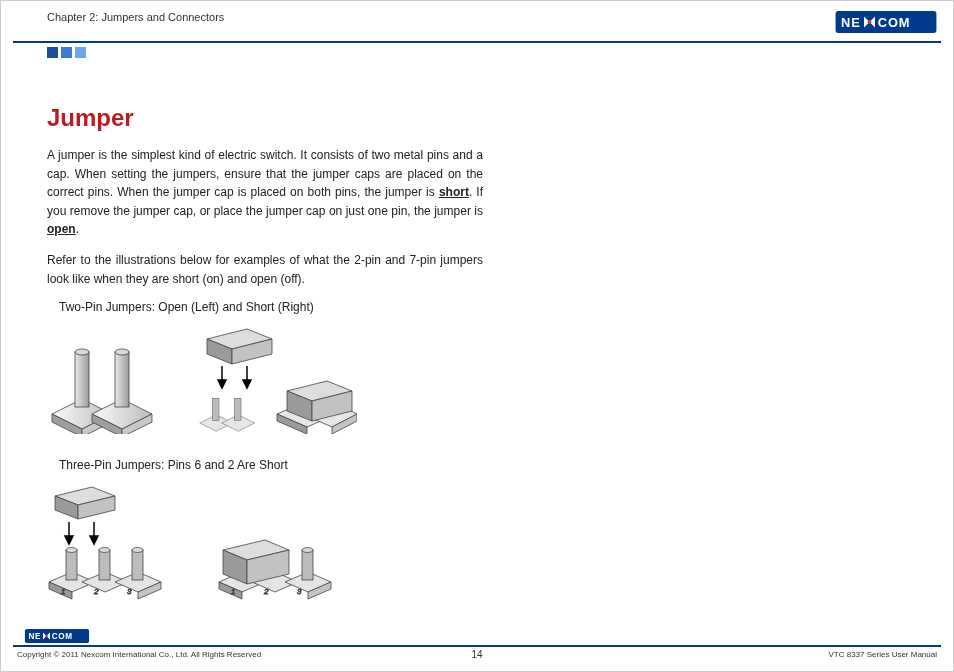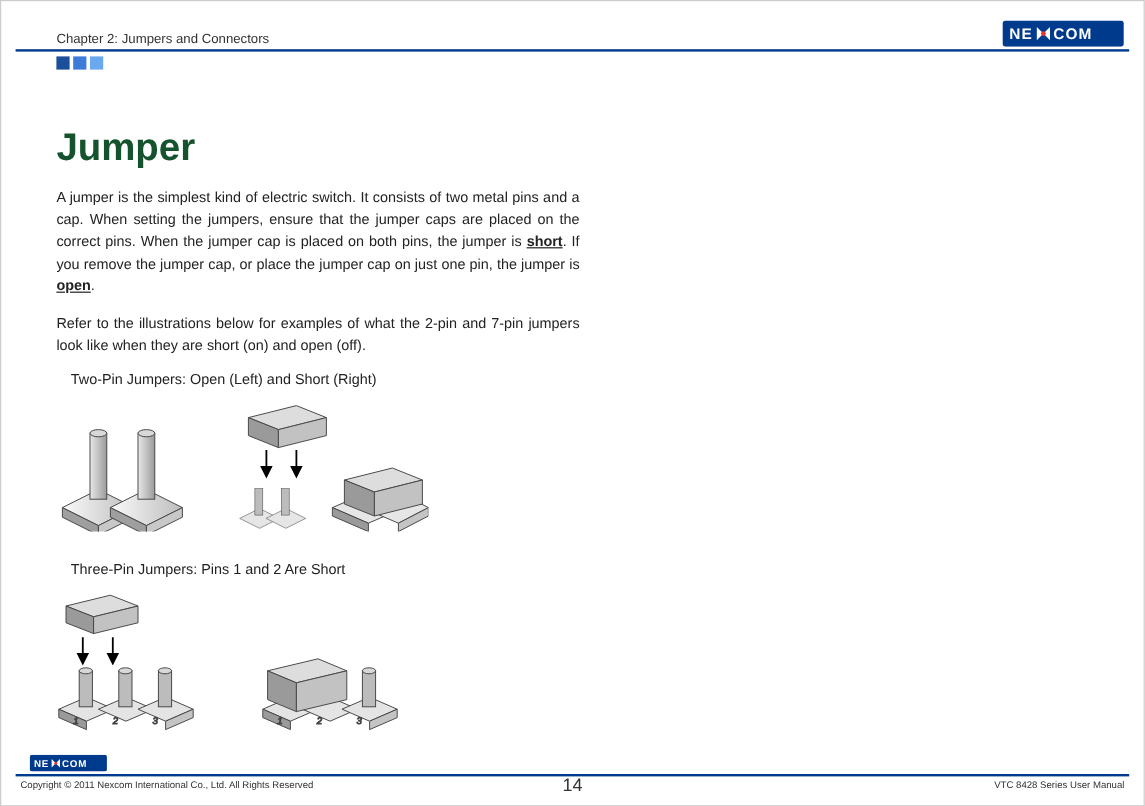--- a/index.html
+++ b/index.html
@@ -10,47 +10,47 @@
     font-family: "Segoe UI", "Myriad Pro", Arial, sans-serif;
     color: #222;
     position: relative;
     border: 1px solid #ccc;
   }
   .page {
     position: absolute;
     top: 10px; left: 12px; right: 12px; bottom: 10px;
   }
   
-  .header { display: flex; justify-content: space-between; align-items: flex-end; height: 28px; }
+  .header { display: flex; justify-content: space-between; align-items: flex-start; height: 28px; }
   .chapter { font-size: 11px; color: #333; padding-left: 34px; }
   .logo { height: 22px; }
   .hr-top { height: 2px; background: #003a8c; margin-top: 2px; }
   .squares { margin: 4px 0 0 34px; display: flex; gap: 3px; }
   .squares span { width: 11px; height: 11px; display: block; }
   .sq-dark { background: #1b4f9b; }
   .sq-mid  { background: #3d7bd9; }
   .sq-light{ background: #6aa9f0; }
 
   
   .content { padding: 46px 0 0 34px; width: 470px; }
-  .title { font-size: 32px; font-weight: 700; color: #14532d; margin-bottom: 14px; }
+  .title { font-size: 24px; font-weight: 700; color: #b91c1c; margin-bottom: 14px; }
   .para { font-size: 12px; line-height: 1.55; text-align: justify; margin-bottom: 12px; }
   .para .bold { font-weight: 700; text-decoration: underline; }
   .caption { font-size: 12px; margin: 6px 0 10px 12px; }
 
   .illus-row { display: flex; gap: 40px; align-items: flex-end; margin-bottom: 24px; }
   .illus { }
   svg { display: block; }
 
   
   .footer { position: absolute; left: 0; right: 0; bottom: 0; }
   .hr-bot { height: 2px; background: #003a8c; margin-bottom: 3px; }
   .foot-row { display: flex; justify-content: space-between; align-items: center; font-size: 8px; color: #333; padding: 0 4px 2px 4px; }
   .foot-logo { height: 14px; margin-bottom: 2px; margin-left: 4px;}
-  .foot-center { position: absolute; left: 50%; transform: translateX(-50%); font-size: 15px; color: #333; }
+  .foot-center { position: absolute; left: 50%; transform: translateX(-50%); font-size: 10px; color: #333; }
 </style>
 </head>
 <body>
 
 <div class="page">
 
   <div class="header">
     <div class="chapter">Chapter 2: Jumpers and Connectors</div>
     <svg class="logo" width="110" height="24" viewBox="0 0 110 24">
       <rect x="0" y="0" width="110" height="24" rx="3" fill="#003a8c"></rect>
@@ -138,21 +138,21 @@
             <polygon points="80,35 80,42 55,55 55,48" fill="#c4c4c4"></polygon>
 
             <polygon points="10,12 50,2 75,12 35,22" fill="#ddd"></polygon>
             <polygon points="10,12 10,32 35,42 35,22" fill="#9a9a9a"></polygon>
             <polygon points="75,12 75,32 35,42 35,22" fill="#c2c2c2"></polygon>
           </g>
         </g>
       </svg>
     </div>
 
-    <div class="caption">Three-Pin Jumpers: Pins 1 and 2 Are Short</div>
+    <div class="caption">Three-Pin Jumpers: Pins 6 and 2 Are Short</div>
 
     <div class="illus-row">
 
       <svg class="illus" width="130" height="120" viewBox="0 0 130 120">
         <g stroke="#444" stroke-width="0.8">
 
           <polygon points="8,14 45,5 68,14 31,23" fill="#ddd"></polygon>
           <polygon points="8,14 8,28 31,37 31,23" fill="#9a9a9a"></polygon>
           <polygon points="68,14 68,28 31,37 31,23" fill="#c2c2c2"></polygon>
 
@@ -217,17 +217,17 @@
         <polygon points="-6,-6 0,0 -6,6" fill="#fff"></polygon>
         <polygon points="6,-6 0,0 6,6" fill="#fff"></polygon>
         <circle cx="0" cy="0" r="2.2" fill="#e33"></circle>
       </g>
       <text x="46" y="17" font-family="Arial" font-size="14" font-weight="900" fill="#fff" letter-spacing="1">COM</text>
     </svg>
     <div class="hr-bot"></div>
     <div class="foot-row">
       <span>Copyright © 2011 Nexcom International Co., Ltd. All Rights Reserved</span>
       <span class="foot-center">14</span>
-      <span>VTC 8428 Series User Manual</span>
+      <span>VTC 8337 Series User Manual</span>
     </div>
   </div>
 
 </div>
 
 </body></html>

